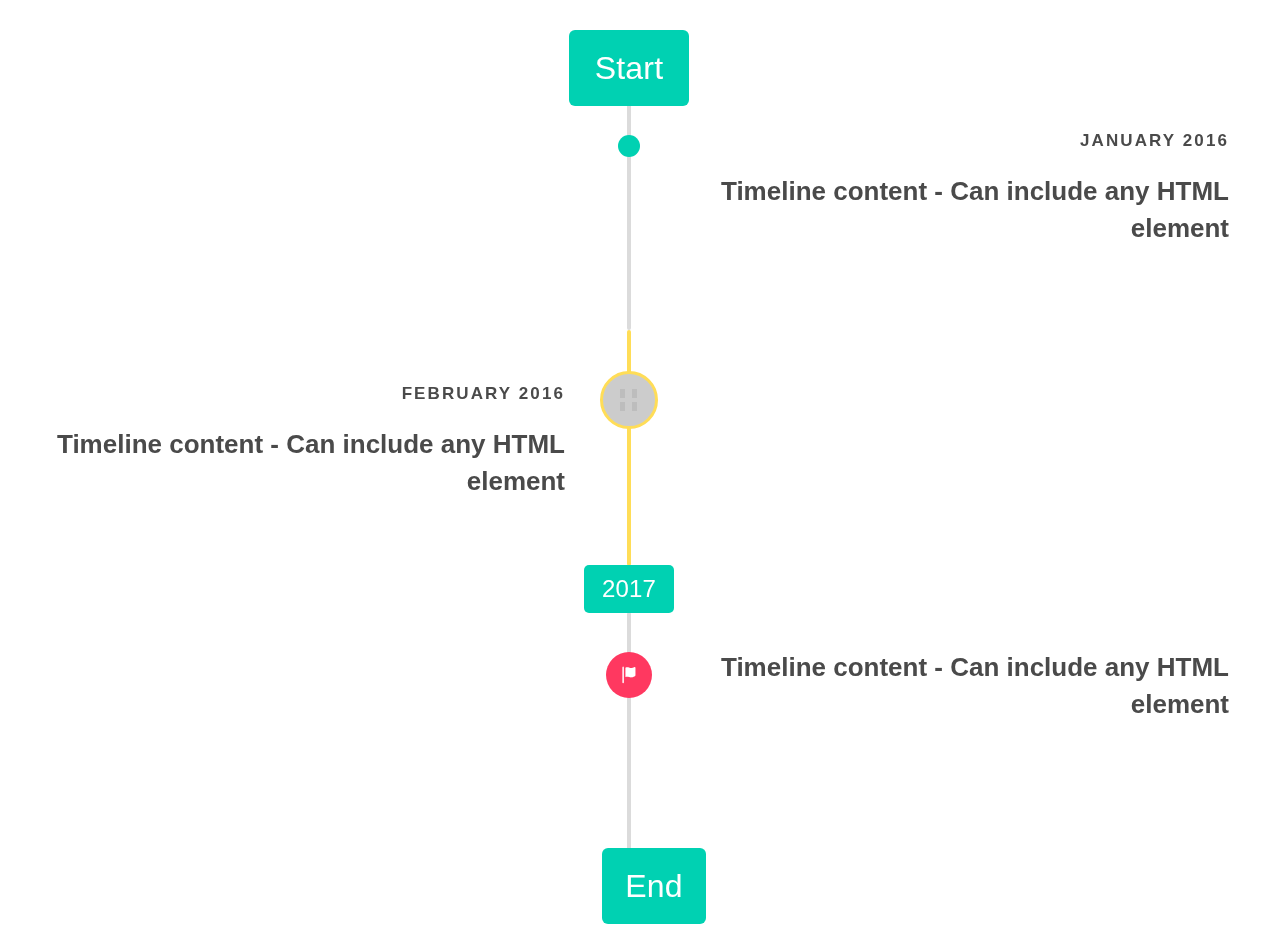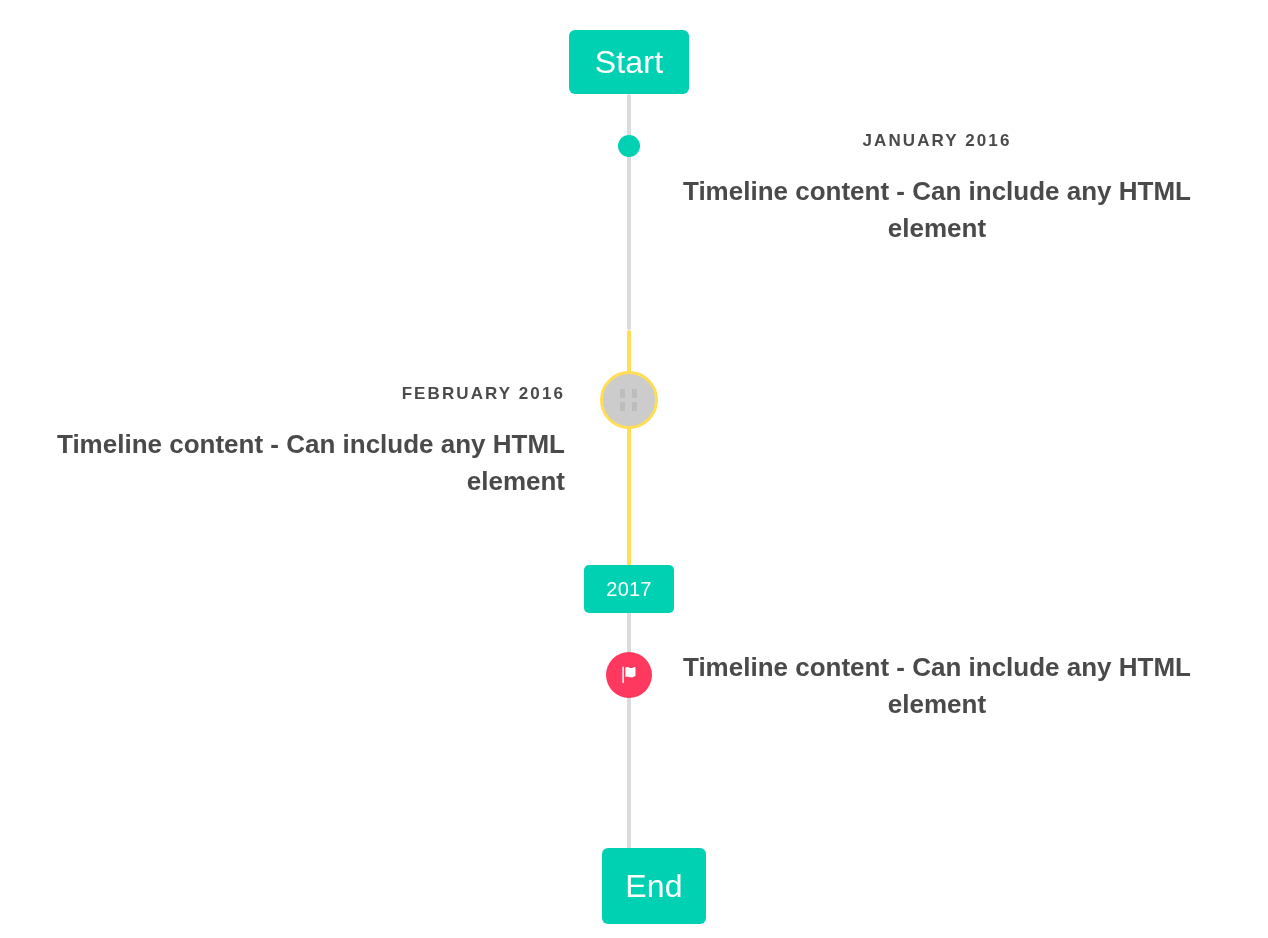--- a/index.html
+++ b/index.html
@@ -39,32 +39,32 @@
     align-items: center;
     justify-content: center;
     background: #00d1b2;
     color: #ffffff;
     border-radius: 6px;
     font-size: 32px;
     line-height: 1;
     letter-spacing: 0.2px;
     z-index: 4;
   }
-  .badge-start { left: 569px; top: 30px;  width: 120px; height: 64px; }
+  .badge-start { left: 569px; top: 30px;  width: 120px; height: 76px; }
   .badge-end   { left: 602px; top: 848px; width: 104px; height: 76px; }
   .badge-year  {
     left: 584px; top: 565px; width: 90px; height: 48px;
-    font-size: 20px; border-radius: 5px;
+    font-size: 24px; border-radius: 5px;
   }
 
   
   .item { position: absolute; }
 
   .item-content { position: absolute; }
-  .item-right .item-content { left: 672px; width: 530px; text-align: center; }
+  .item-right .item-content { left: 699px; width: 530px; text-align: right; }
   .item-left  .item-content { left: 40px;  width: 525px; text-align: right; }
 
   .item-date {
     font-size: 17px;
     font-weight: bold;
     letter-spacing: 2.1px;
     color: #4a4a4a;
     text-transform: uppercase;
     margin: 0 0 22px 0;
     white-space: nowrap;

